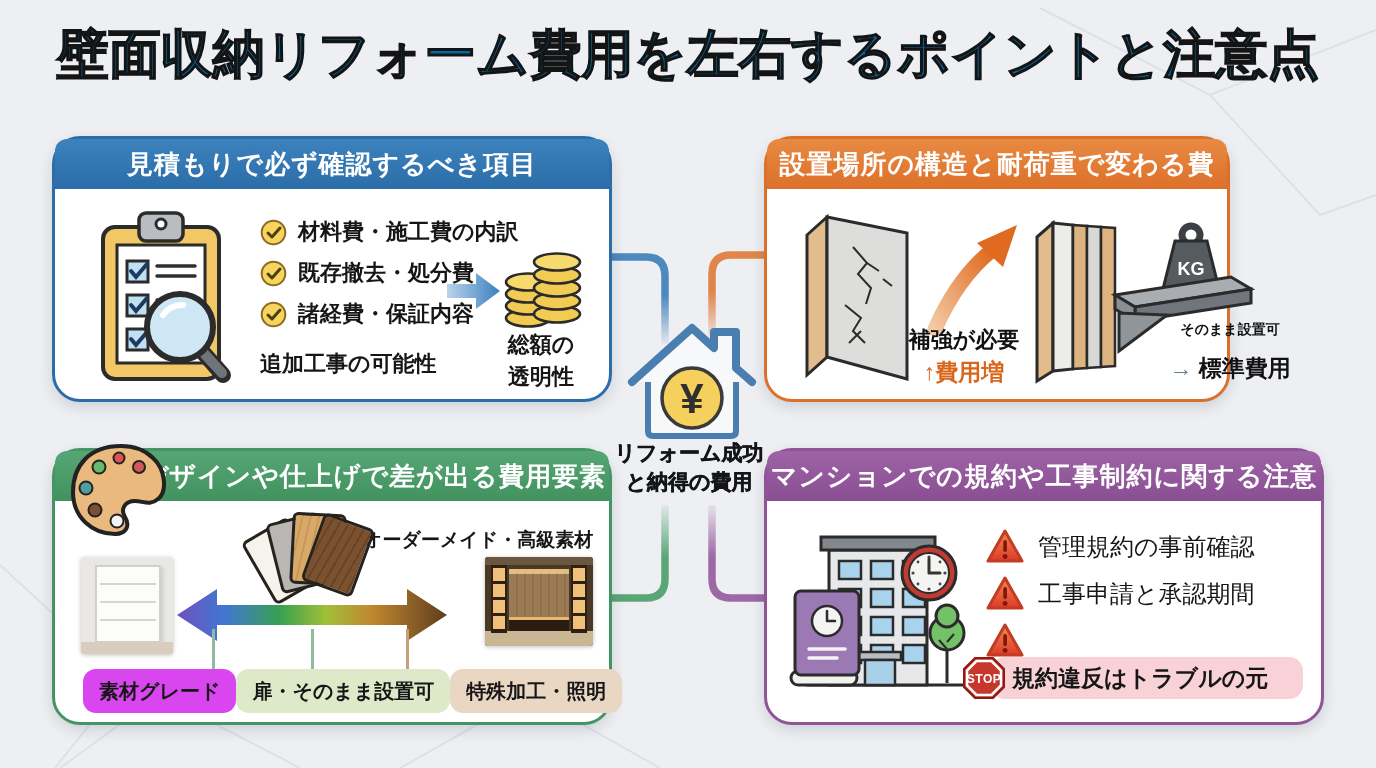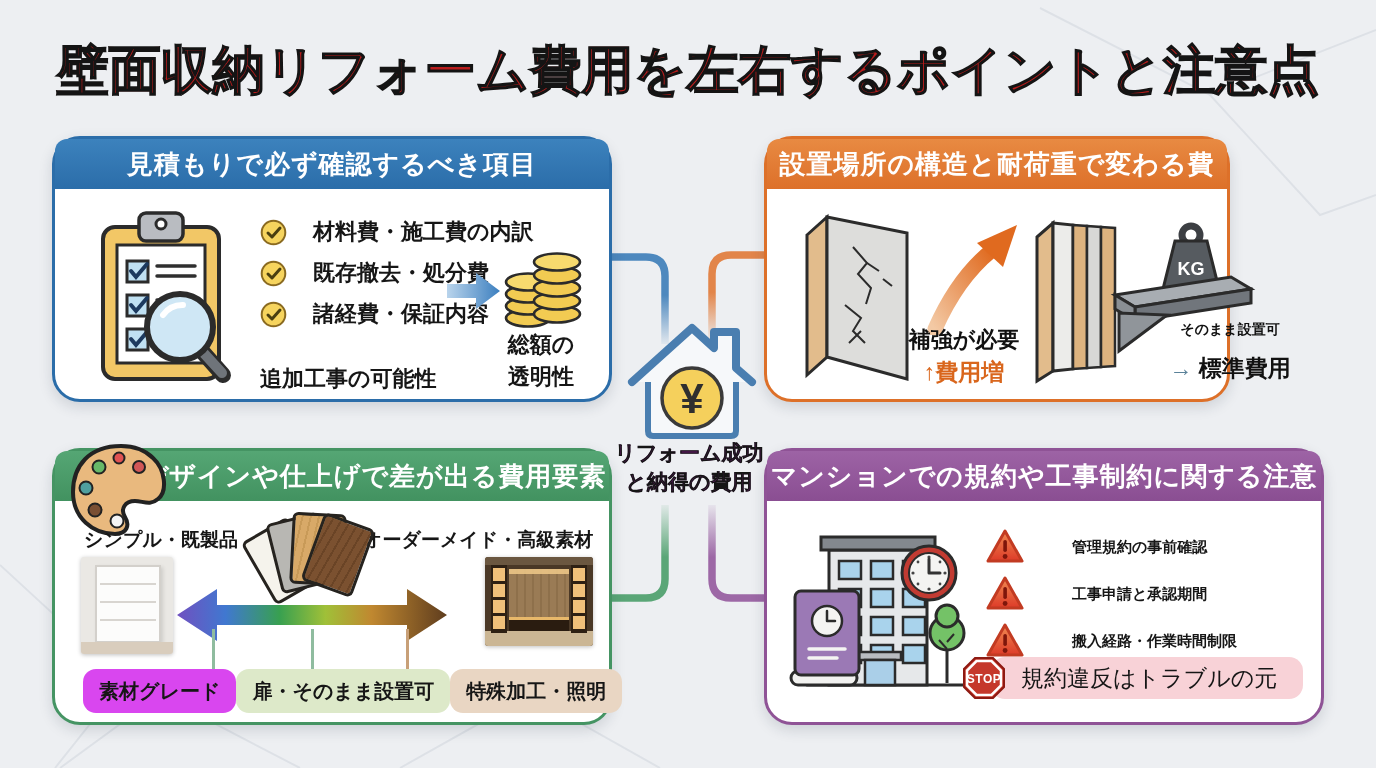--- a/index.html
+++ b/index.html
@@ -6,22 +6,22 @@
   .page{
     position:relative;width:1376px;height:768px;overflow:hidden;
     background:#edeff2;
     font-family:"Liberation Sans","DejaVu Sans",sans-serif;
     color:#161616;
   }
   svg{display:block;}
   .abs{position:absolute;}
   
   .title{
-    position:absolute;top:36px;left:0;width:100%;text-align:center;
-    font-size:52px;font-weight:900;letter-spacing:0;color:#b91c1c;
+    position:absolute;top:20px;left:0;width:100%;text-align:center;
+    font-size:52px;font-weight:900;letter-spacing:0;color:#0369a1;
     -webkit-text-stroke:1.4px #141414;
   }
   
   .decor,.connectors{position:absolute;left:0;top:0;}
   .decor{z-index:0;}
   .connectors{z-index:1;}
   
   .panel{
     position:absolute;box-sizing:border-box;background:#ffffff;
     border-radius:28px;border:3px solid;z-index:2;
@@ -34,21 +34,21 @@
   }
   .panel--blue  {border-color:#2b6da9;}
   .panel--blue   .panel-header{background:linear-gradient(#3c82bd,#2b6da9);}
   .panel--orange{border-color:#dd7029;}
   .panel--orange .panel-header{background:linear-gradient(#e88a42,#dd7029);}
   .panel--green {border-color:#459463;}
   .panel--green  .panel-header{background:linear-gradient(#55a674,#429260);}
   .panel--purple{border-color:#8f5396;}
   .panel--purple .panel-header{background:linear-gradient(#9d63a5,#8a4e92);}
   
-  .chk-row{position:absolute;left:205px;height:34px;display:flex;align-items:center;gap:26px;}
+  .chk-row{position:absolute;left:205px;height:34px;display:flex;align-items:center;gap:11px;}
   .chk-text{font-size:22px;font-weight:900;white-space:nowrap;}
   .result-text{
     position:absolute;left:424px;top:190px;width:124px;text-align:center;
     font-size:22px;font-weight:900;line-height:1.45;
   }
   
   .cap{position:absolute;font-weight:900;text-align:center;white-space:nowrap;}
   .cap-black{color:#111;}
   .cap-orange{color:#d9661c;}
   .arrow-slate{color:#5b8299;}
@@ -61,28 +61,28 @@
   .floor-strip{position:absolute;left:0;bottom:0;width:100%;height:12px;background:#d9cdbd;}
   .swatch{position:absolute;width:48px;height:66px;border:3px solid #26231f;border-radius:6px;}
   .tag-row{position:absolute;left:28px;top:218px;width:496px;display:flex;justify-content:space-between;}
   .tag{height:44px;line-height:44px;border-radius:13px;padding:0 16px;font-size:20px;font-weight:900;white-space:nowrap;color:#161616;}
   .tag--0{background:#d946ef;}
   .tag--1{background:#dde9c9;}
   .tag--2{background:#e9d6c3;}
   .tagline{position:absolute;top:178px;width:3px;height:40px;}
   
   .warn-row{position:absolute;left:218px;height:40px;display:flex;align-items:center;gap:13px;}
-  .warn-text{font-size:15px;font-weight:700;white-space:nowrap;margin-left:34px;}
+  .warn-text{font-size:24px;font-weight:400;white-space:nowrap;}
   .stop-pill{position:absolute;left:224px;top:206px;width:312px;height:42px;background:#f8d2d7;border-radius:14px;}
-  .stop-text{position:absolute;left:254px;top:206px;height:42px;line-height:42px;font-size:23px;font-weight:400;white-space:nowrap;}
+  .stop-text{position:absolute;left:245px;top:206px;height:42px;line-height:42px;font-size:23px;font-weight:700;white-space:nowrap;}
   
   .center-group{position:absolute;z-index:3;}
   .center-caption{
     position:absolute;left:598px;top:438px;width:182px;z-index:3;
-    text-align:center;font-size:21px;font-weight:900;line-height:1.4;color:#701a75;
+    text-align:center;font-size:21px;font-weight:900;line-height:1.4;color:#0f172a;
     -webkit-text-stroke:.5px #151515;
   }
 </style>
 </head>
 <body>
 
 <div class="page">
 
   <svg class="decor" width="1376" height="768">
     <g fill="none" stroke="#d6dae1" stroke-width="2" opacity="0.65">
@@ -276,21 +276,20 @@
     <svg class="abs" style="left:14px;top:-12px;" width="104" height="102" viewBox="0 0 104 100">
       <path d="M52,6 C20,6 4,26 4,52 C4,78 24,94 46,94 C58,94 61,85 56,77 C51,69 56,61 66,61 C74,61 81,66 89,59 C99,51 96,29 84,18 C76,10 64,6 52,6 Z" fill="#e9b97e" stroke="#222" stroke-width="4"></path>
       <circle cx="30" cy="27" r="6.5" fill="#67b868" stroke="#222" stroke-width="2"></circle>
       <circle cx="50" cy="18" r="5.5" fill="#e05252" stroke="#222" stroke-width="2"></circle>
       <circle cx="70" cy="27" r="6" fill="#d25757" stroke="#222" stroke-width="2"></circle>
       <circle cx="17" cy="48" r="6.5" fill="#4f9f9f" stroke="#222" stroke-width="2"></circle>
       <circle cx="26" cy="70" r="6.5" fill="#7a4f33" stroke="#222" stroke-width="2"></circle>
       <circle cx="48" cy="81" r="6.5" fill="#f4f4f4" stroke="#222" stroke-width="2"></circle>
     </svg>
 
-    <div class="side-label" style="left:18px;top:76px;width:176px;">シンプル・既製品</div>
     <div class="side-label" style="left:308px;top:76px;width:200px;">オーダーメイド・高級素材</div>
 
     <div class="photo photo-simple" style="left:26px;top:106px;width:92px;height:97px;">
       <div class="shelf-unit">
         <div class="sh" style="top:16px;"></div>
           <div class="sh" style="top:34px;"></div>
           <div class="sh" style="top:52px;"></div>
       </div>
       <div class="floor-strip"></div>
     </div>
@@ -428,21 +427,20 @@
           <circle cx="20.1" cy="29.5" r="2.4" fill="#7e160b"></circle>
       </svg>
       <span class="warn-text">工事申請と承認期間</span>
     </div>
     <div class="warn-row" style="top:170px;">
       <svg width="40" height="40" viewBox="0 0 40 40">
         <path d="M20,4 L37,34 H3 Z" fill="url(#wg1)" stroke="#c23b22" stroke-width="3" stroke-linejoin="round"></path>
         <rect x="18.3" y="13" width="3.6" height="12" rx="1.8" fill="#7e160b"></rect>
           <circle cx="20.1" cy="29.5" r="2.4" fill="#7e160b"></circle>
       </svg>
-      <span class="warn-text">搬入経路・作業時間制限</span>
     </div>
 
     <div class="stop-pill"></div>
     <svg class="abs" style="left:194px;top:204px;" width="46" height="46" viewBox="0 0 46 46">
       <polygon points="14,3 32,3 43,14 43,32 32,43 14,43 3,32 3,14" fill="#c5382b" stroke="#8e1a12" stroke-width="2"></polygon>
       <polygon points="15.5,6 30.5,6 40,15.5 40,30.5 30.5,40 15.5,40 6,30.5 6,15.5" fill="none" stroke="#ffffff" stroke-width="2.5"></polygon>
       <text x="23" y="28" text-anchor="middle" font-size="12" font-weight="bold" fill="#ffffff" letter-spacing="0.5" font-family="Liberation Sans, DejaVu Sans, sans-serif">STOP</text>
     </svg>
     <div class="stop-text">規約違反はトラブルの元</div>
   </div>

